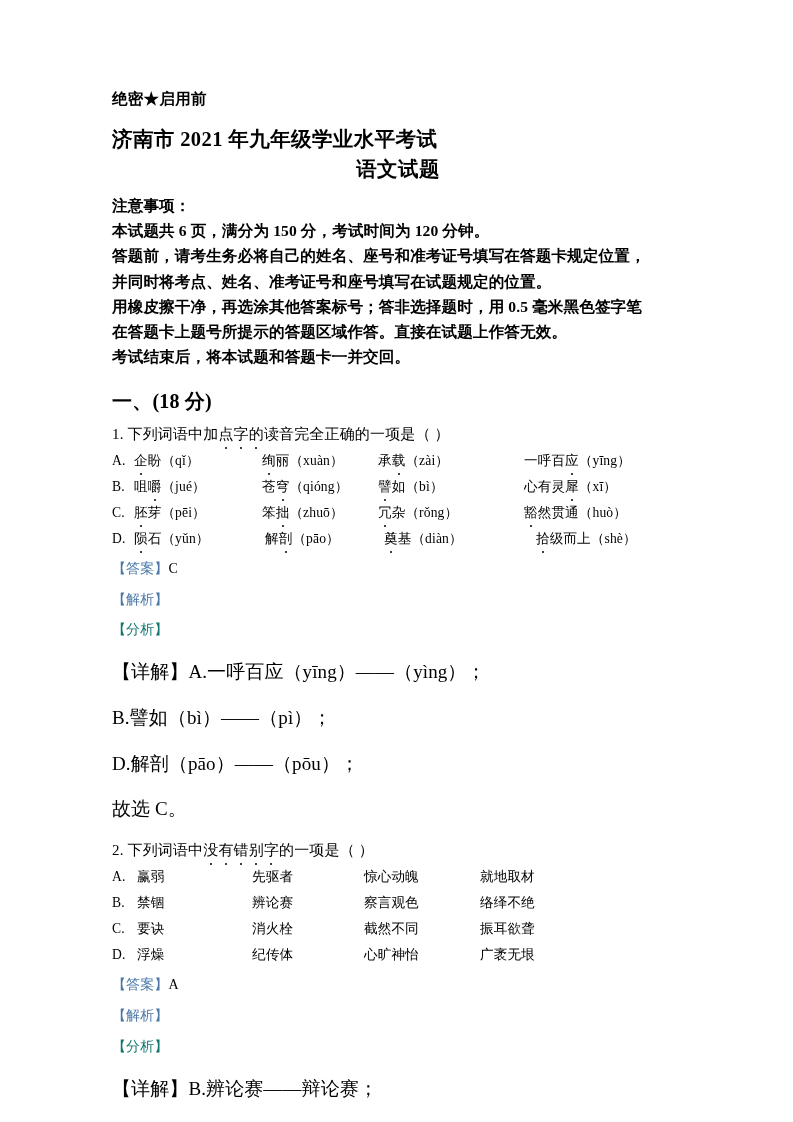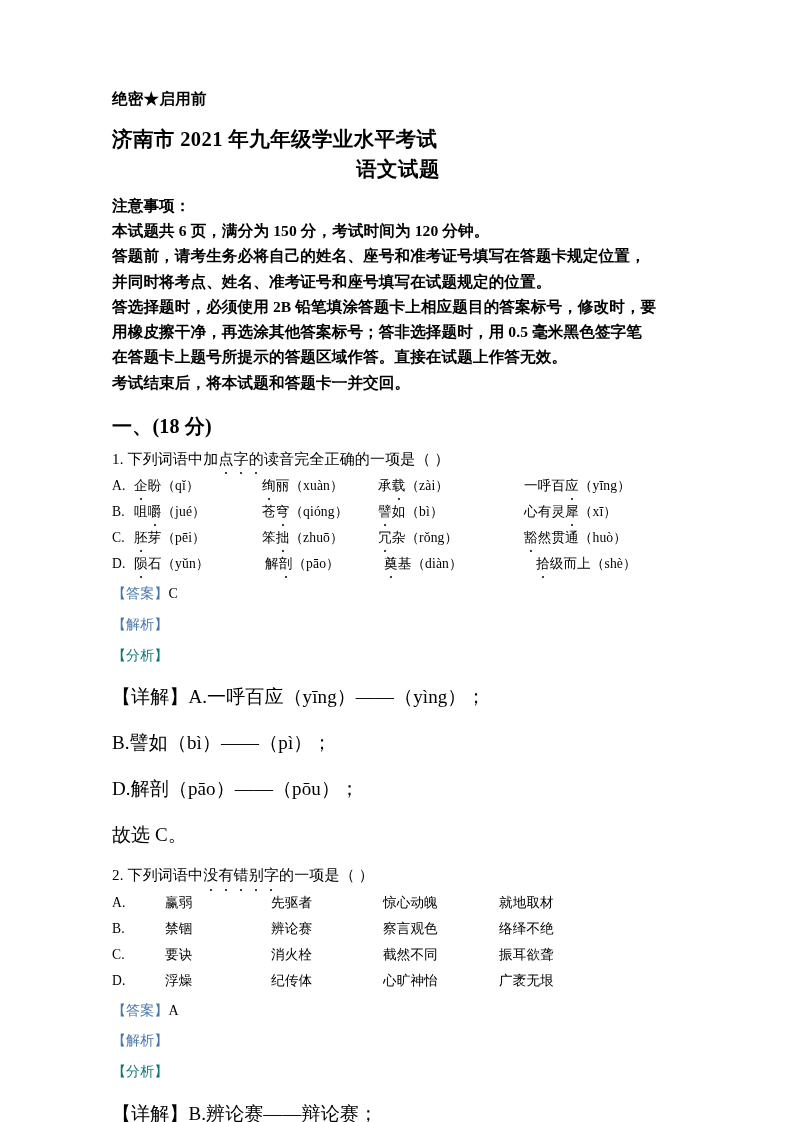--- a/index.html
+++ b/index.html
@@ -94,22 +94,22 @@
   }
   .opt-cell {
     display: block;
   }
   
   .q1 .c1 { flex: 0 0 128px; }
   .q1 .c2 { flex: 0 0 116px; }
   .q1 .c3 { flex: 0 0 146px; }
   .q1 .c4 { flex: 0 0 auto; }
   
-  .q2 .c1 { flex: 0 0 106px; margin-left: 28px; }
-  .q2 .c2 { flex: 0 0 112px; }
+  .q2 .c1 { flex: 0 0 106px; }
+  .q2 .c2 { flex: 0 0 112px; margin-left: 9px; }
   .q2 .c3 { flex: 0 0 116px; }
   .q2 .c4 { flex: 0 0 auto; }
 
   .indent-a { padding-left: 3px; }
   .indent-b { padding-left: 6px; }
 
   
   .dot {
     position: relative;
     display: inline-block;
@@ -152,21 +152,20 @@
 
     <div class="secret">绝密★启用前</div>
     <div class="doc-title">济南市 2021 年九年级学业水平考试</div>
     <div class="doc-subtitle">语文试题</div>
 
     <div class="notice">
       <p>注意事项：</p>
       <p>本试题共 6 页，满分为 150 分，考试时间为 120 分钟。</p>
       <p>答题前，请考生务必将自己的姓名、座号和准考证号填写在答题卡规定位置，</p>
       <p>并同时将考点、姓名、准考证号和座号填写在试题规定的位置。</p>
-      <p>答选择题时，必须使用 2B 铅笔填涂答题卡上相应题目的答案标号，修改时，要</p>
       <p>用橡皮擦干净，再选涂其他答案标号；答非选择题时，用 0.5 毫米黑色签字笔</p>
       <p>在答题卡上题号所提示的答题区域作答。直接在试题上作答无效。</p>
       <p>考试结束后，将本试题和答题卡一并交回。</p>
     </div>
 
     <div class="section-head">一、(18 分)</div>
 
     <div class="q-stem">
       <span>1.</span>
       <span><span>下</span><span>列</span><span>词</span><span>语</span><span>中</span><span>加</span><span class="dot">点</span><span class="dot">字</span><span class="dot">的</span><span>读</span><span>音</span><span>完</span><span>全</span><span>正</span><span>确</span><span>的</span><span>一</span><span>项</span><span>是</span><span>（</span><span> </span><span> </span><span> </span><span> </span><span> </span><span>）</span></span>

